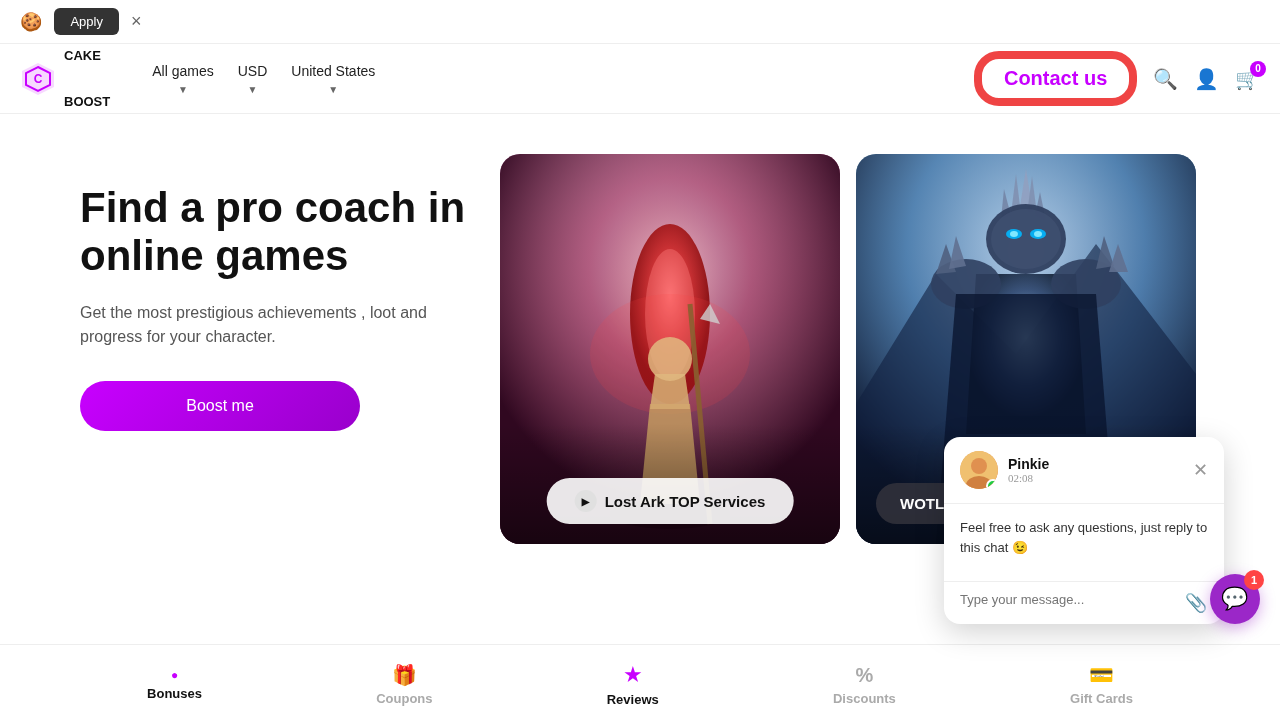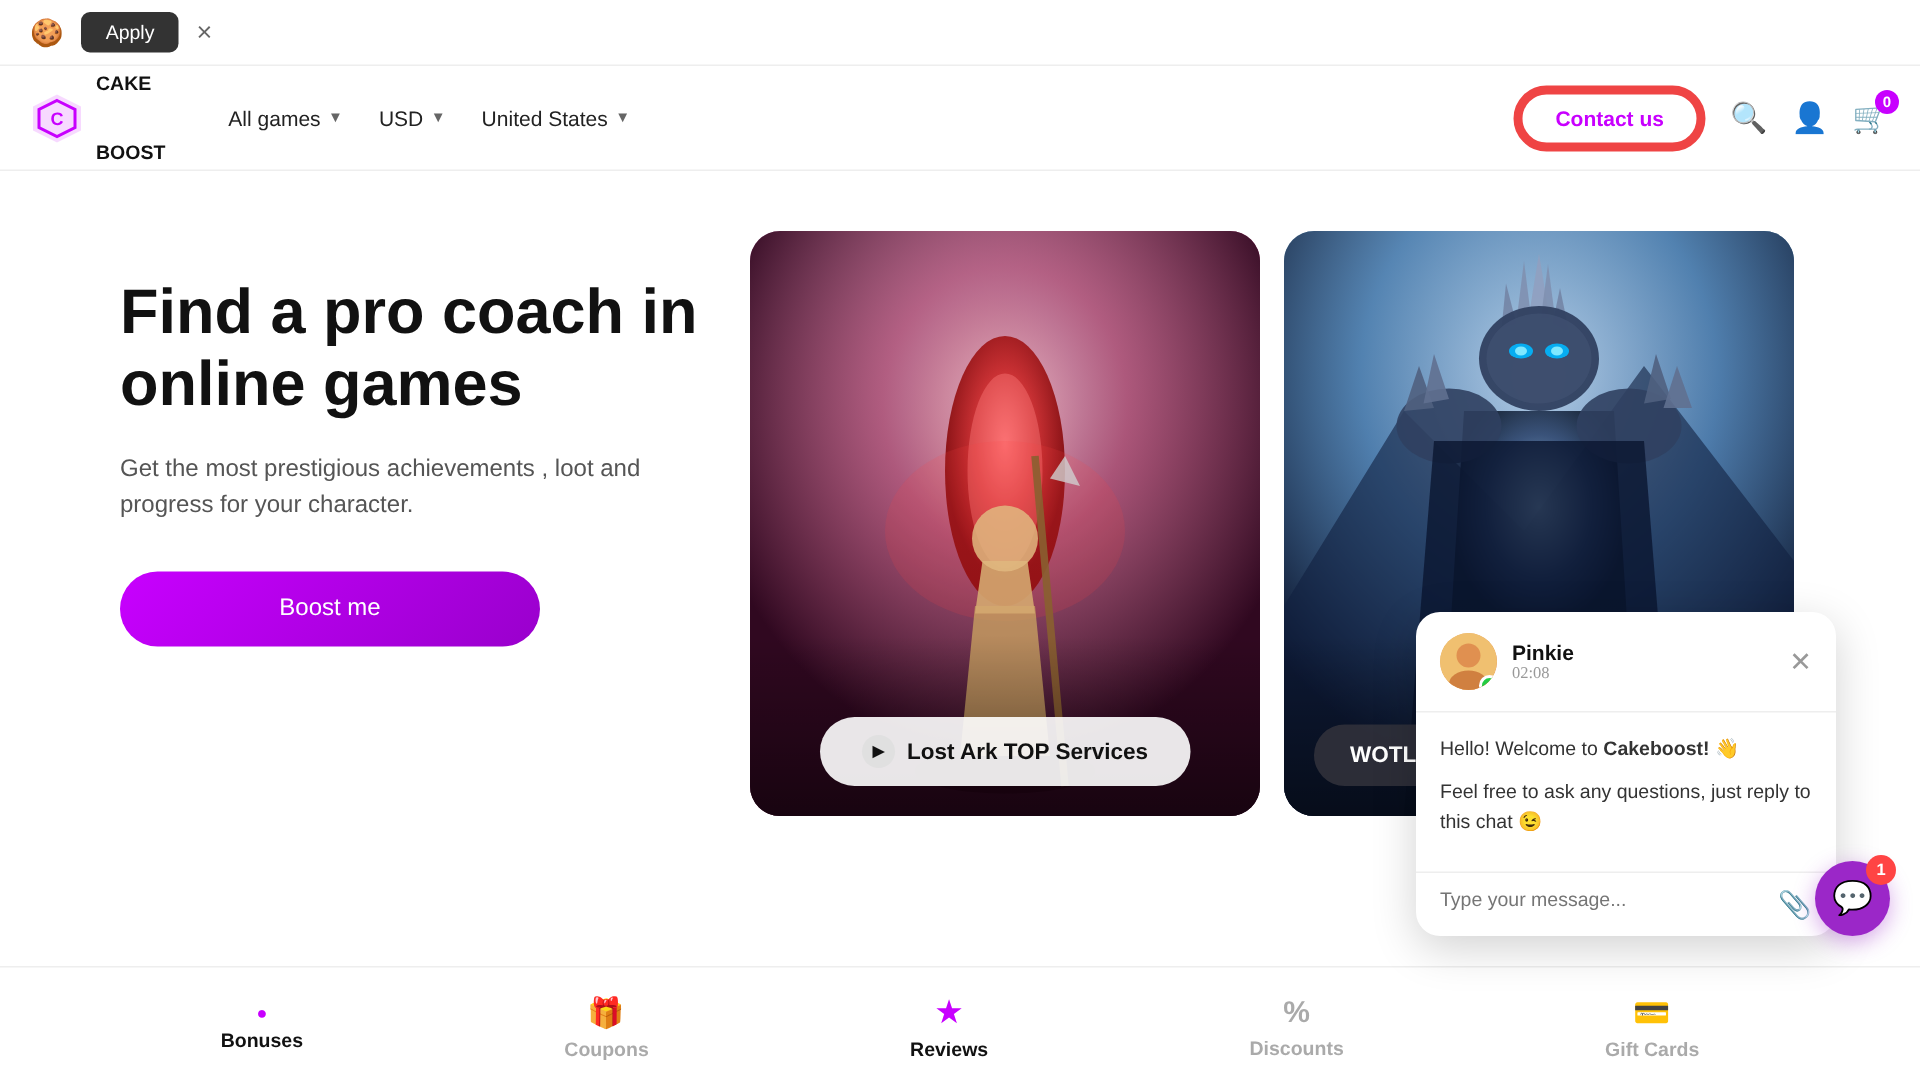--- a/index.html
+++ b/index.html
@@ -60,36 +60,37 @@
       display: flex;
       align-items: center;
       gap: 5px;
       cursor: pointer;
       padding: 8px 12px;
       font-size: 14px;
       font-weight: 500;
       color: #222;
       border: none;
       background: none;
+      flex-direction: column;
     }
     .nav-item .chevron { font-size: 10px; color: #666; }
 
     .header-right {
       margin-left: auto;
       display: flex;
       align-items: center;
       gap: 16px;
     }
     .contact-btn {
-      border: 6px solid #ef4444;
+      border: 8px solid #ef4444;
       color: #c800ff;
       background: transparent;
       border-radius: 25px;
       padding: 8px 22px;
-      font-size: 14px;
+      font-size: 20px;
       font-weight: 600;
       cursor: pointer;
     }
     .header-icon {
       font-size: 20px;
       cursor: pointer;
       color: #333;
       background: none;
       border: none;
       position: relative;
@@ -531,25 +532,20 @@
         </svg>
       </div>
       <div>
         <div class="chat-name">Pinkie</div>
         <div class="chat-time">02:08</div>
       </div>
       <button class="chat-close">✕</button>
     </div>
     <div class="chat-body">
       <p class="chat-msg">
-        <span>Hello! Welcome to</span>
-        <strong>Cakeboost!</strong>
-        <span>👋</span>
-      </p>
-      <p class="chat-msg">
         <span>Feel free to ask any questions, just reply to this chat</span>
         <span>😉</span>
       </p>
     </div>
     <div class="chat-input-row">
       <input class="chat-input" type="text" placeholder="Type your message..." style="">
       <span class="chat-attach">📎</span>
     </div>
   </div>
 

